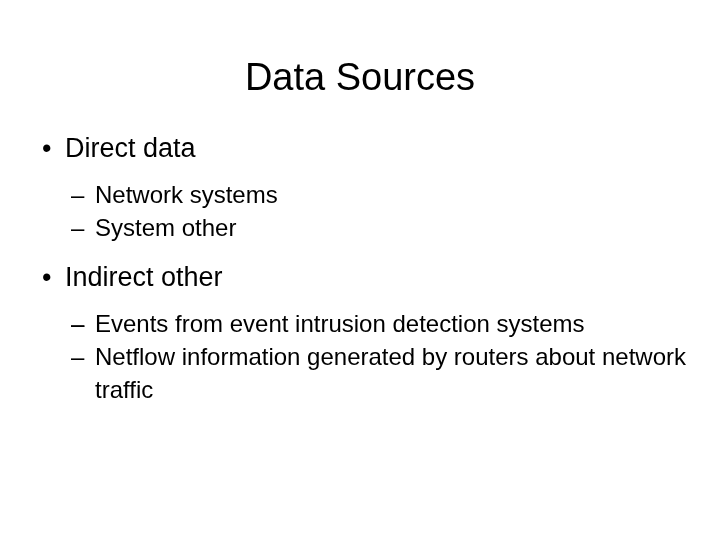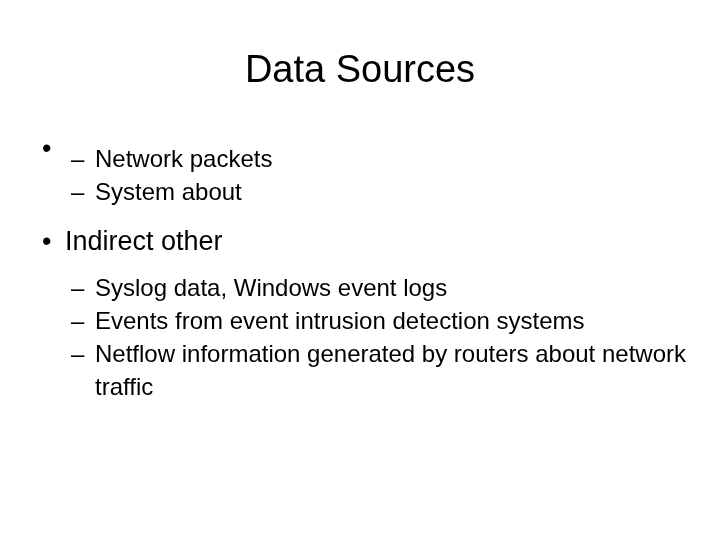--- a/index.html
+++ b/index.html
@@ -18,21 +18,21 @@
   .slide {
     position: relative;
     width: 720px;
     height: 540px;
     background: #ffffff;
     box-sizing: border-box;
   }
 
   .slide-title {
     position: absolute;
-    top: 47px;
+    top: 55px;
     left: 0;
     width: 720px;
     text-align: center;
     font-size: 38px;
     line-height: 44px;
     font-weight: 400;
     letter-spacing: 0px;
     color: #000000;
     white-space: nowrap;
   }
@@ -89,40 +89,40 @@
 <body>
 
 <div class="slide">
 
   <div class="slide-title">Data Sources</div>
 
   <div class="body-area">
 
     <div class="l1">
       <span class="dot">•</span>
+      <span>Direct data</span>
     </div>
 
     <div class="l2 gap-group">
       <span class="dash">–</span>
-      <span>Network packets</span>
+      <span>Network systems</span>
     </div>
 
     <div class="l2">
       <span class="dash">–</span>
-      <span>System about</span>
+      <span>System other</span>
     </div>
 
     <div class="l1 gap-section">
       <span class="dot">•</span>
       <span>Indirect other</span>
     </div>
 
     <div class="l2 gap-group">
       <span class="dash">–</span>
-      <span>Syslog data, Windows event logs</span>
     </div>
 
     <div class="l2">
       <span class="dash">–</span>
       <span>Events from event intrusion detection systems</span>
     </div>
 
     <div class="l2 l2-wrap">
       <span class="dash">–</span>
       <span>Netflow information generated by routers about network traffic</span>

